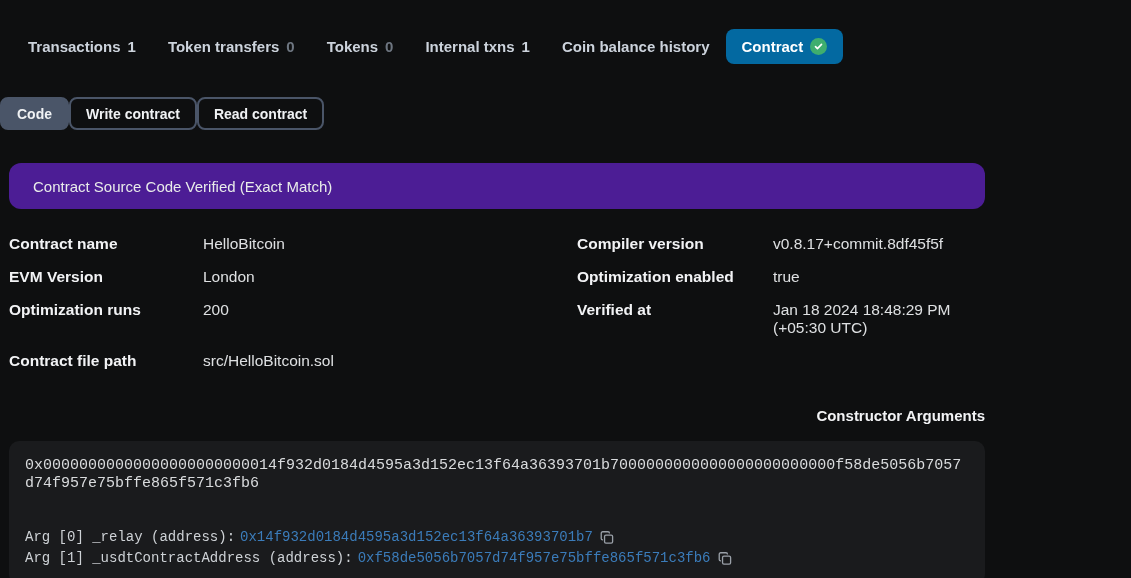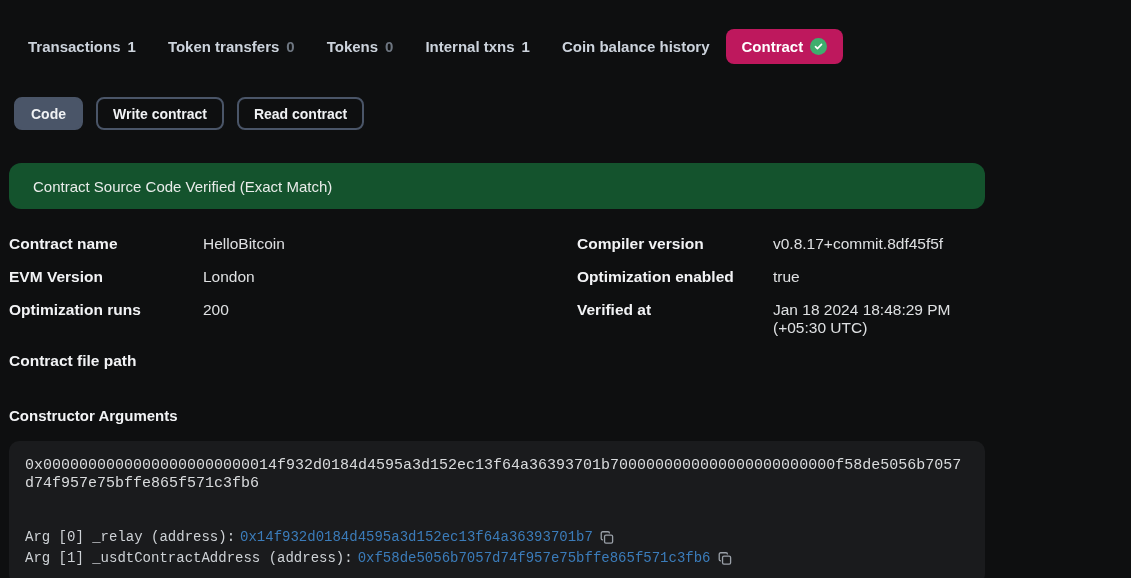--- a/index.html
+++ b/index.html
@@ -17,62 +17,62 @@
     padding: 29px 0 0 12px;
   }
   .tab {
     display: inline-flex; align-items: center; gap: 7px;
     padding: 9px 16px; border-radius: 8px;
     font-size: 15px; font-weight: 600; color: #ccd3dc;
     cursor: pointer; white-space: nowrap;
   }
   .tab .count { font-weight: 600; color: #ccd3dc; }
   .tab .count.dim { color: #6e7681; }
-  .tab.selected { background: #be185d; color: #ffffff; font-weight: 700; }
+  .tab.selected { background: #0369a1; color: #ffffff; font-weight: 700; }
   .check-badge {
     width: 17px; height: 17px; border-radius: 50%;
     background: #3fae6e; display: inline-flex;
     align-items: center; justify-content: center; flex: 0 0 auto;
   }
 
   
-  .actions { display: flex; gap: 13px; padding: 33px 0 0 14px; }
+  .actions { display: flex; padding: 33px 0 0 0; }
   .btn {
     font-family: "Liberation Sans", sans-serif;
     font-size: 14px; font-weight: 700; color: #f0f2f4;
     background: transparent; border: 2px solid #4a5568;
     border-radius: 8px; padding: 6px 15px; height: 33px;
     cursor: pointer; white-space: nowrap;
   }
   .btn.primary { background: #4a5568; }
 
   
   .banner {
     margin: 33px 9px 0 9px; height: 46px;
-    background: #14532d; border-radius: 12px;
+    background: #4c1d95; border-radius: 12px;
     display: flex; align-items: center;
     padding: 0 24px; font-size: 15px; color: #e9ecea;
   }
 
   
   .info-grid {
     margin: 26px 9px 0 9px;
     display: grid;
     grid-template-columns: 194px 374px 196px 1fr;
     row-gap: 15px;
     font-size: 15.5px;
     align-items: start;
   }
   .info-label { font-weight: 700; color: #f2f3f5; }
   .info-value { color: #dee0e2; }
 
   
   .ctor-heading {
     margin: 37px 9px 0 9px;
-    font-size: 15px; font-weight: 700; color: #f2f3f5;
+    font-size: 15px; font-weight: 700; color: #f2f3f5; text-align: right;
   }
   .ctor-box {
     margin: 17px 9px 0 9px;
     background: #1a1b1d; border-radius: 10px;
     padding: 16px 16px 15px 16px;
     font-family: Liberation Mono, monospace;
   }
   .ctor-raw {
     font-size: 15px; color: #d9dbdd;
     word-break: break-all; line-height: 18px;
@@ -144,20 +144,21 @@
     <div class="info-value">London</div>
     <div class="info-label">Optimization enabled</div>
     <div class="info-value">true</div>
 
     <div class="info-label">Optimization runs</div>
     <div class="info-value">200</div>
     <div class="info-label">Verified at</div>
     <div class="info-value">Jan 18 2024 18:48:29 PM (+05:30 UTC)</div>
 
     <div class="info-label">Contract file path</div>
+    <div class="info-value">src/HelloBitcoin.sol</div>
     <div></div>
     <div></div>
   </div>
 
   <div class="ctor-heading">Constructor Arguments</div>
 
   <div class="ctor-box">
     <div class="ctor-raw">0x00000000000000000000000014f932d0184d4595a3d152ec13f64a36393701b7000000000000000000000000f58de5056b7057d74f957e75bffe865f571c3fb6</div>
 
     <div class="ctor-args">

